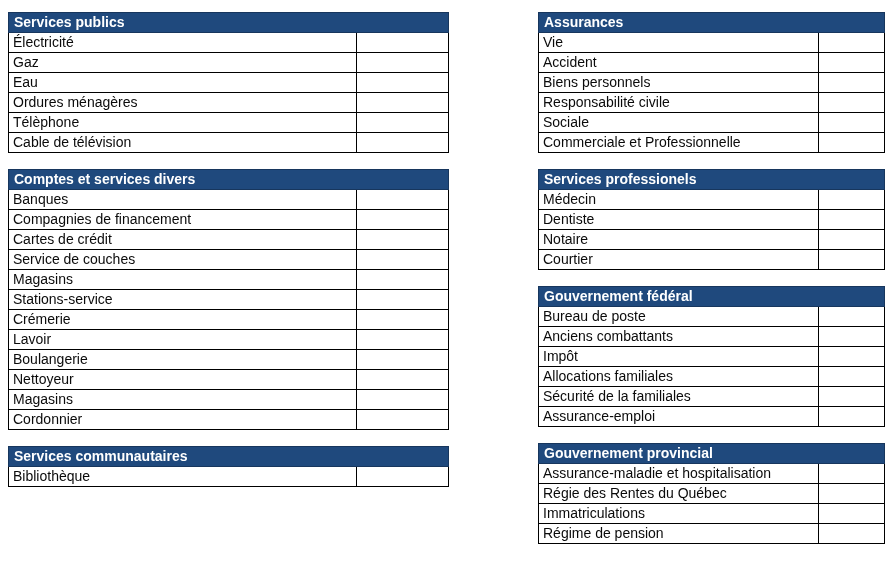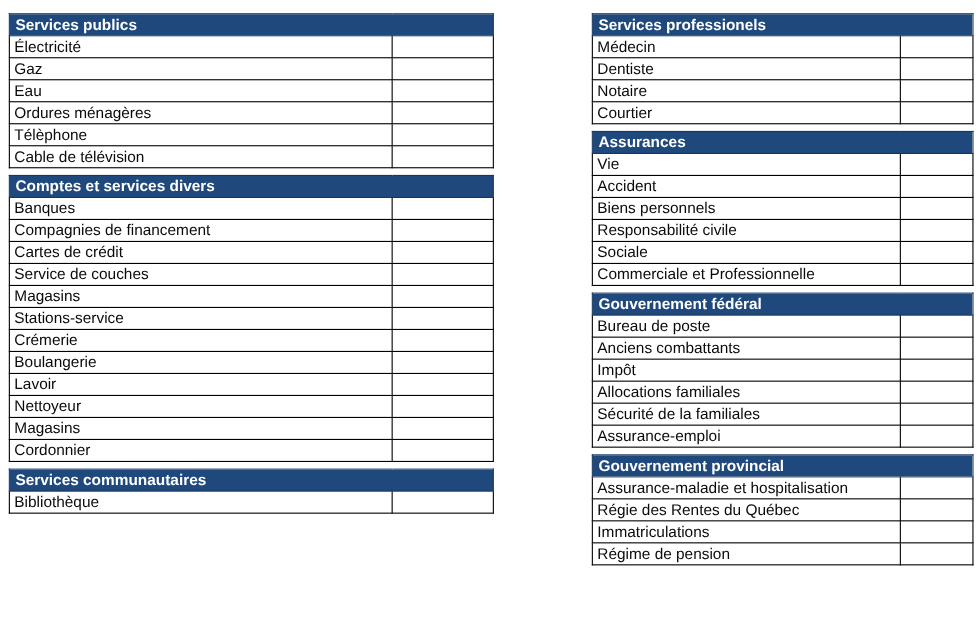--- a/index.html
+++ b/index.html
@@ -12,21 +12,21 @@
     overflow: hidden;
   }
   .col { position: absolute; top: 12px; }
   #col-left  { left: 8px;   width: 440px; }
   #col-right { left: 538px; width: 346px; }
 
   table.form-table {
     border-collapse: collapse;
     table-layout: fixed;
     width: 100%;
-    margin-bottom: 6px;
+    margin-bottom: 16px;
   }
   #col-left  col.c1 { width: 348px; }
   #col-left  col.c2 { width: 92px; }
   #col-right col.c1 { width: 280px; }
   #col-right col.c2 { width: 66px; }
 
   th.tbl-header {
     background: #1F497D;
     color: #ffffff;
     font-weight: bold;
@@ -141,26 +141,26 @@
     <td class="label-cell">Stations-service</td>
     <td class="value-cell"></td>
   </tr>
 
   <tr>
     <td class="label-cell">Crémerie</td>
     <td class="value-cell"></td>
   </tr>
 
   <tr>
+    <td class="label-cell">Lavoir</td>
+    <td class="value-cell"></td>
+  </tr>
+
+  <tr>
     <td class="label-cell">Boulangerie</td>
-    <td class="value-cell"></td>
-  </tr>
-
-  <tr>
-    <td class="label-cell">Lavoir</td>
     <td class="value-cell"></td>
   </tr>
 
   <tr>
     <td class="label-cell">Nettoyeur</td>
     <td class="value-cell"></td>
   </tr>
 
   <tr>
     <td class="label-cell">Magasins</td>
@@ -194,20 +194,63 @@
   </table>
 </div>
   <div class="col" id="col-right">
   <table class="form-table">
     <colgroup>
           <col class="c1">
           <col class="c2">
         </colgroup>
     <thead>
       <tr>
+        <th class="tbl-header" colspan="2">Assurances</th>
+      </tr>
+    </thead>
+    <tbody>
+  <tr>
+    <td class="label-cell">Vie</td>
+    <td class="value-cell"></td>
+  </tr>
+
+  <tr>
+    <td class="label-cell">Accident</td>
+    <td class="value-cell"></td>
+  </tr>
+
+  <tr>
+    <td class="label-cell">Biens personnels</td>
+    <td class="value-cell"></td>
+  </tr>
+
+  <tr>
+    <td class="label-cell">Responsabilité civile</td>
+    <td class="value-cell"></td>
+  </tr>
+
+  <tr>
+    <td class="label-cell">Sociale</td>
+    <td class="value-cell"></td>
+  </tr>
+
+  <tr>
+    <td class="label-cell">Commerciale et Professionnelle</td>
+    <td class="value-cell"></td>
+  </tr>
+</tbody>
+  </table>
+
+  <table class="form-table">
+    <colgroup>
+          <col class="c1">
+          <col class="c2">
+        </colgroup>
+    <thead>
+      <tr>
         <th class="tbl-header" colspan="2">Services professionels</th>
       </tr>
     </thead>
     <tbody>
   <tr>
     <td class="label-cell">Médecin</td>
     <td class="value-cell"></td>
   </tr>
 
   <tr>
@@ -215,63 +258,20 @@
     <td class="value-cell"></td>
   </tr>
 
   <tr>
     <td class="label-cell">Notaire</td>
     <td class="value-cell"></td>
   </tr>
 
   <tr>
     <td class="label-cell">Courtier</td>
-    <td class="value-cell"></td>
-  </tr>
-</tbody>
-  </table>
-
-  <table class="form-table">
-    <colgroup>
-          <col class="c1">
-          <col class="c2">
-        </colgroup>
-    <thead>
-      <tr>
-        <th class="tbl-header" colspan="2">Assurances</th>
-      </tr>
-    </thead>
-    <tbody>
-  <tr>
-    <td class="label-cell">Vie</td>
-    <td class="value-cell"></td>
-  </tr>
-
-  <tr>
-    <td class="label-cell">Accident</td>
-    <td class="value-cell"></td>
-  </tr>
-
-  <tr>
-    <td class="label-cell">Biens personnels</td>
-    <td class="value-cell"></td>
-  </tr>
-
-  <tr>
-    <td class="label-cell">Responsabilité civile</td>
-    <td class="value-cell"></td>
-  </tr>
-
-  <tr>
-    <td class="label-cell">Sociale</td>
-    <td class="value-cell"></td>
-  </tr>
-
-  <tr>
-    <td class="label-cell">Commerciale et Professionnelle</td>
     <td class="value-cell"></td>
   </tr>
 </tbody>
   </table>
 
   <table class="form-table">
     <colgroup>
           <col class="c1">
           <col class="c2">
         </colgroup>

